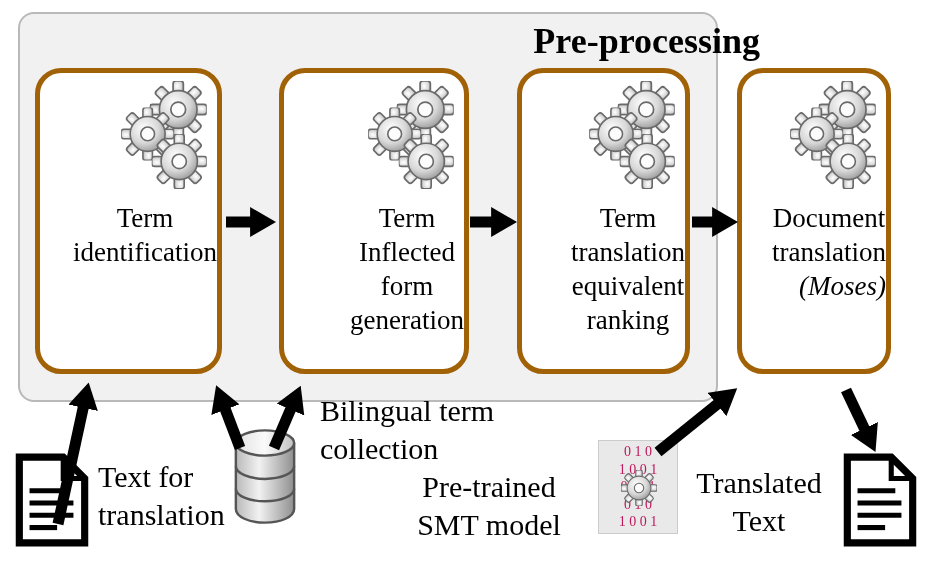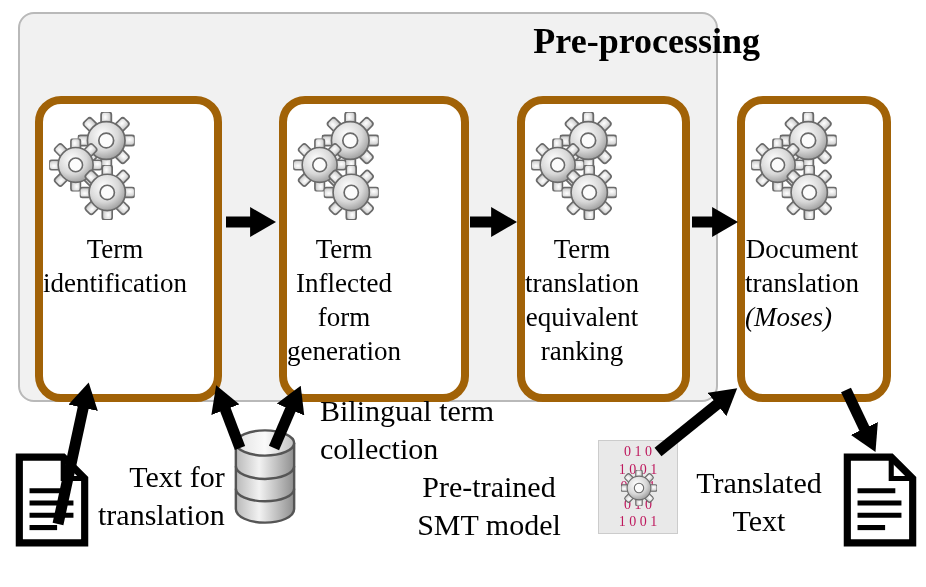--- a/index.html
+++ b/index.html
@@ -17,44 +17,43 @@
     z-index:1;
   }
   .preproc-title {
     position:absolute; top:6px; left:0; width:100%;
     text-align:right; font-size:36px; font-weight:bold;margin-left:44px;
   }
 
   
   .stage-box {
     position:absolute; top:68px; height:306px;
-    background:#ffffff; border:8px solid #a16207; border-radius:26px;
-    display:flex; flex-direction:column; align-items:flex-start;
+    background:#ffffff; border:5px solid #a16207; border-radius:26px;
+    display:flex; flex-direction:column; align-items:flex-end;
     z-index:2;
-    margin-top:28px;
   }
   #box1 { left:35px;  width:187px; }
   #box2 { left:279px; width:190px; }
   #box3 { left:517px; width:173px; }
   #box4 { left:737px; width:154px; }
 
   .gears { width:102px; height:112px; margin-top:8px; flex:none; }
 
   .stage-label {
     margin-top:8px; font-size:27px; line-height:1.26;
     text-align:center; white-space:pre-line;
   }
   .engine-label { font-size:27px; line-height:1.26; font-style:italic; text-align:center; }
 
   
   .annot {
     position:absolute; font-size:30px; line-height:1.28;
     white-space:pre-line; z-index:3;
   }
-  #lbl-input      { left:98px;  top:458px; text-align:right;  }
+  #lbl-input      { left:98px;  top:458px; text-align:left;  }
   #lbl-termbank   { left:320px; top:392px; text-align:left;  }
   #lbl-smt        { left:400px; top:468px; width:178px; text-align:center; }
   #lbl-output     { left:685px; top:464px; width:148px; text-align:center; }
 
   .doc-icon  { position:absolute; width:76px;  height:96px;  z-index:3; }
   #doc-in    { left:14px;  top:452px; }
   #doc-out   { left:842px; top:452px; }
 
   .db-icon   { position:absolute; left:231px; top:426px; width:68px; height:100px; z-index:3; }
 

